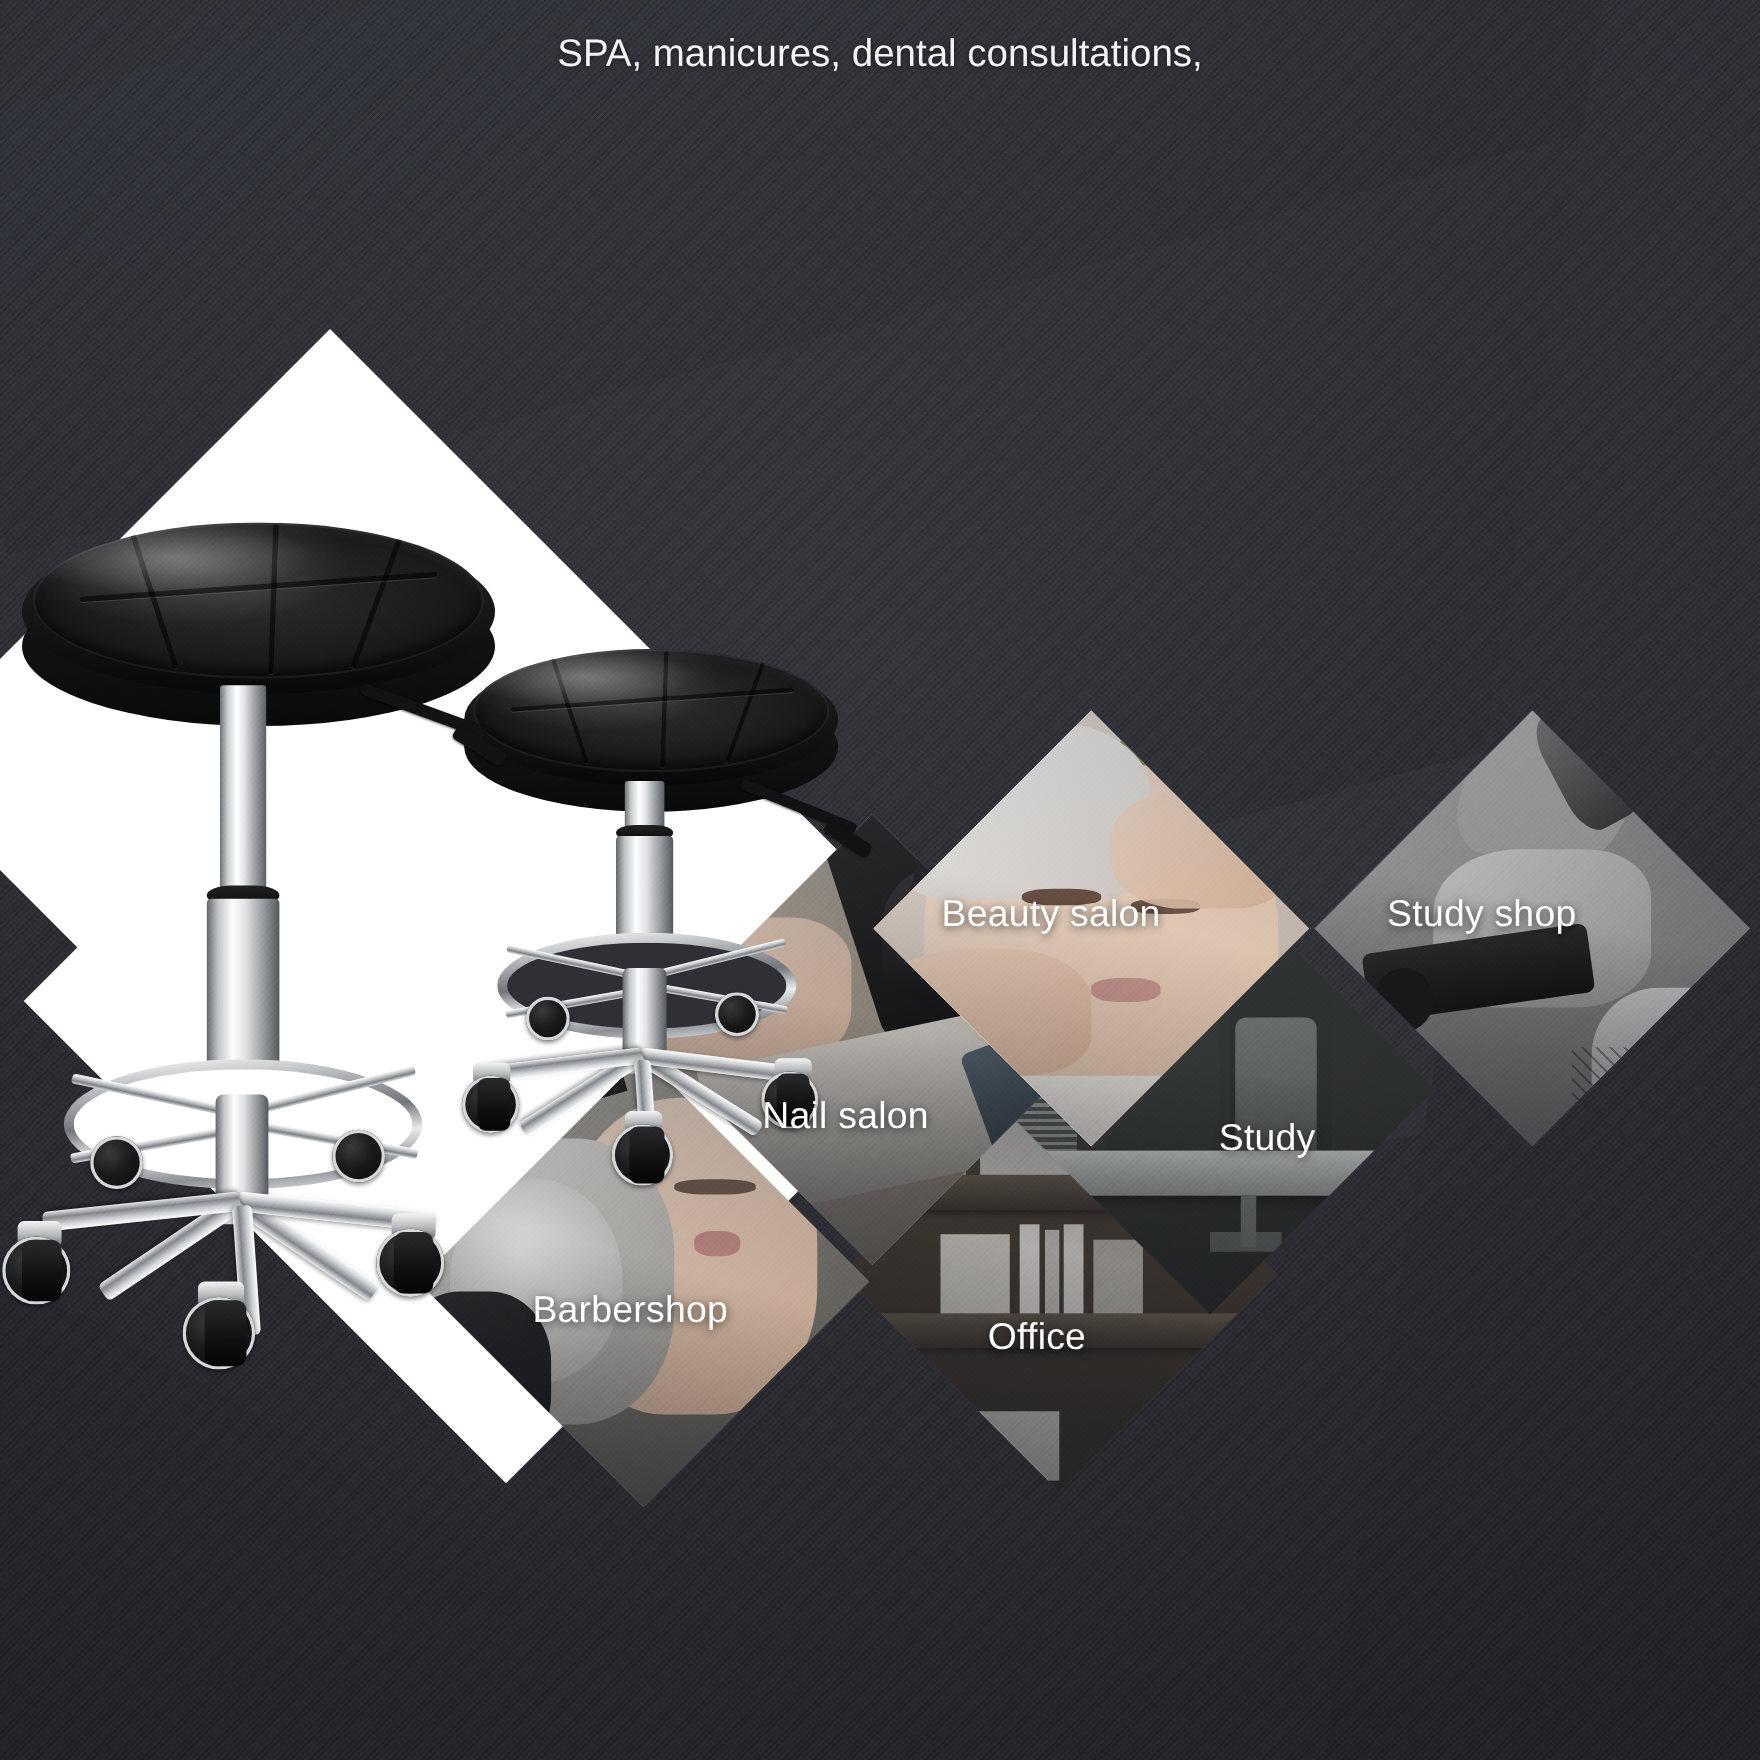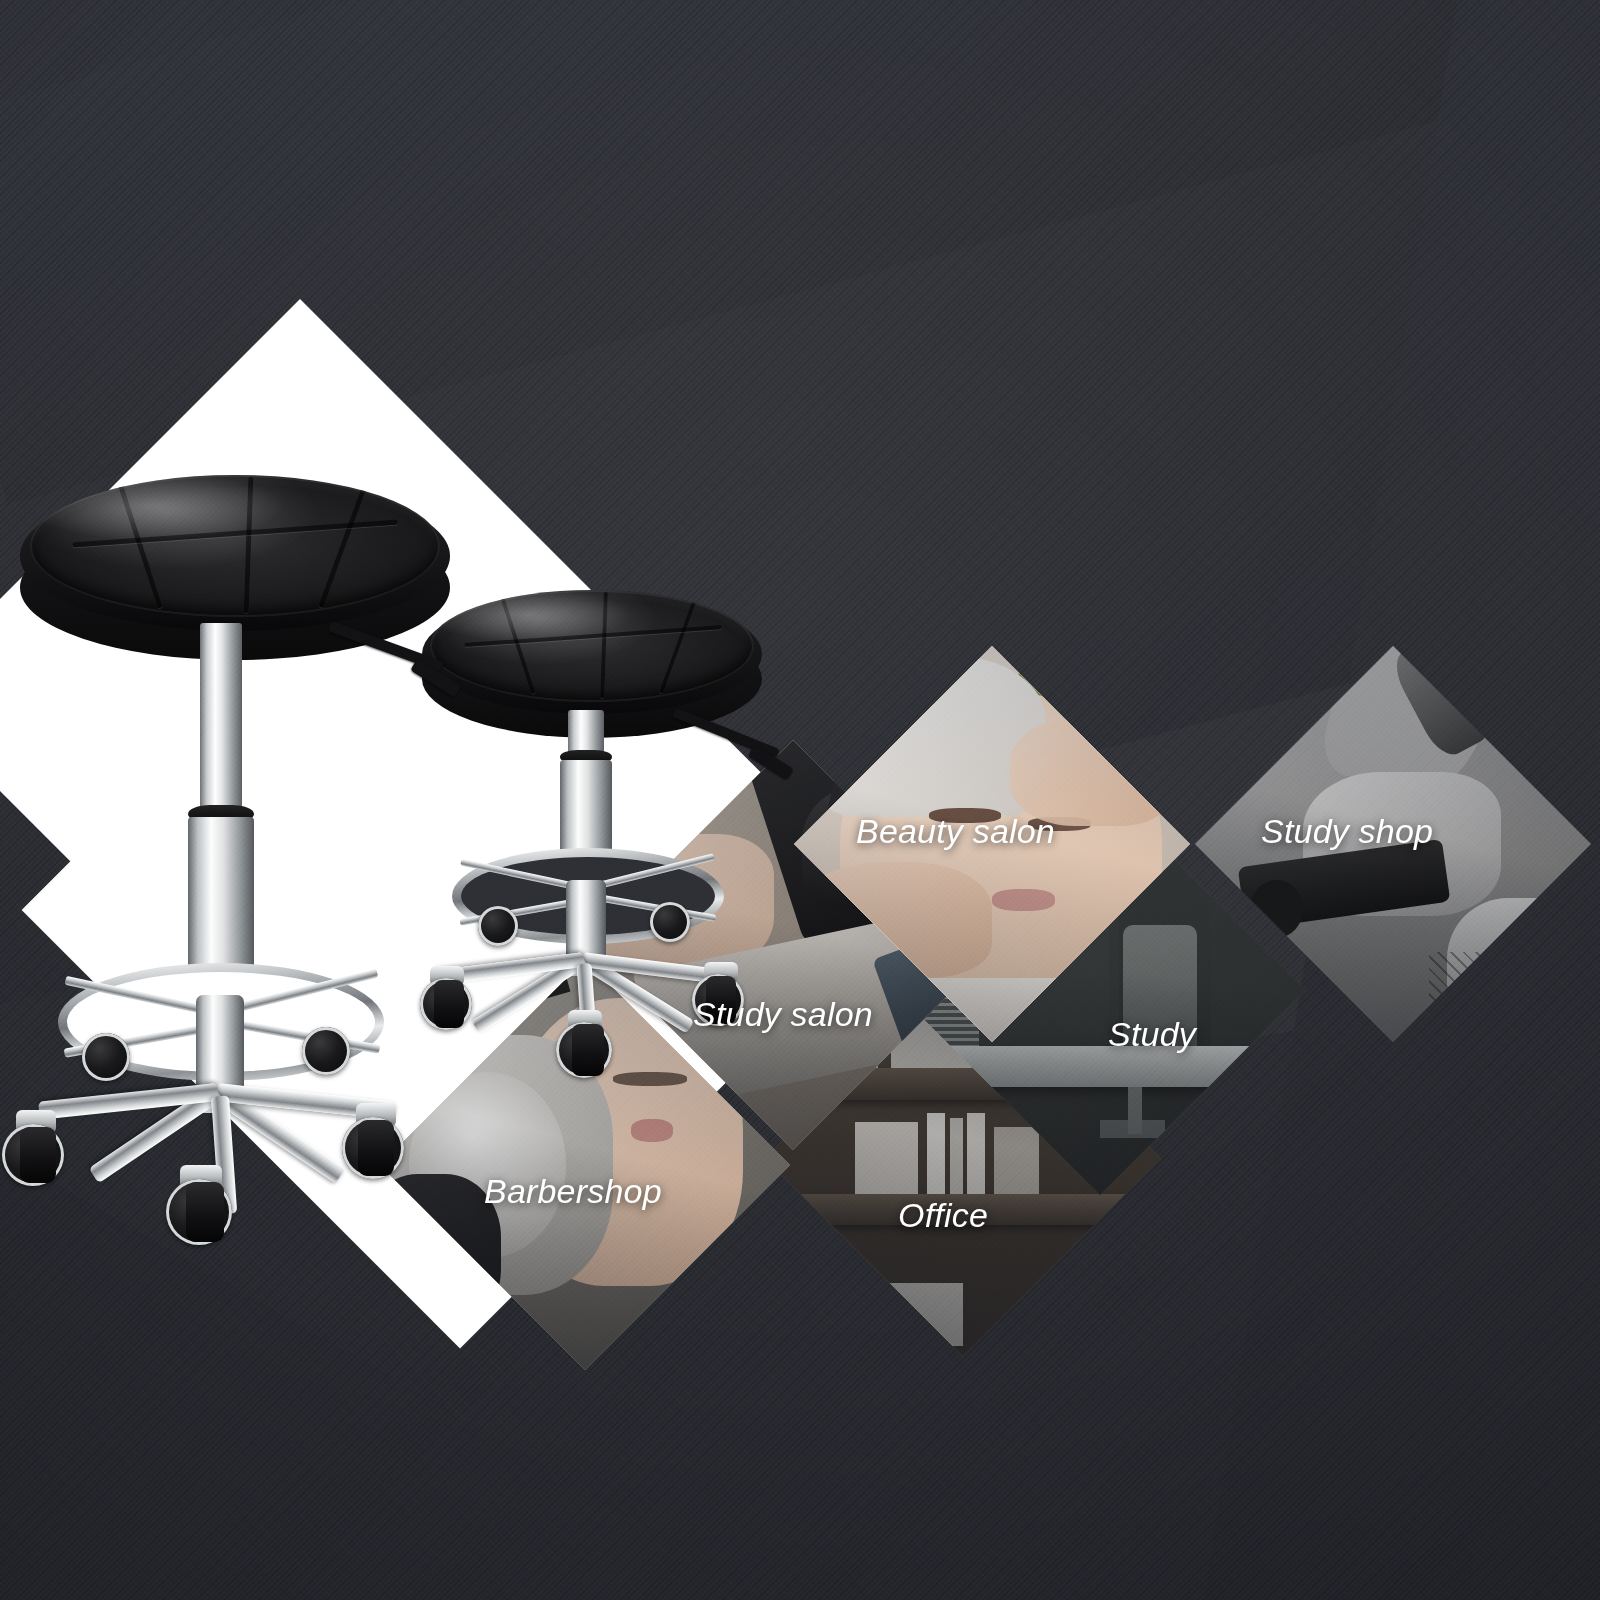--- a/index.html
+++ b/index.html
@@ -130,21 +130,21 @@
     display:flex; align-items:center; justify-content:center;
   }
   .tile-img{
     position:absolute; inset:-30%; transform:rotate(-45deg);
     background-repeat:no-repeat; background-size:cover; background-position:center;
   }
   .tile-shade{ position:absolute; inset:0; }
   .tile-label{
     position:absolute; color:#ffffff; font-size:34px; font-weight:400;
     white-space:nowrap; text-shadow:0 2px 8px rgba(0,0,0,.65);
-    letter-spacing:.2px; z-index:40;font-style:italic;
+    letter-spacing:.2px; z-index:40;
   }
 
   
   .ph{ position:absolute; inset:0; }
 </style>
 </head>
 <body>
 
 <div id="stage">
 
@@ -172,20 +172,21 @@
               background:linear-gradient(200deg,#34363d 0%,#2a2c32 55%,#25272d 100%);"></div>
 
   <div class="facet" style="left:-340px;top:1270px;width:900px;height:700px;transform:rotate(30deg);
               background:#282a30;"></div>
 
   <div class="bg-weave"></div>
   <div class="vignette"></div>
 
   <div class="header">
     <div class="subtitle">
+      <div>SPA, manicures, dental consultations,</div>
     </div>
   </div>
 
   <div class="white-diamond"></div>
   <div class="white-wedge"></div>
 
   <div class="tile" style="left:823px;top:1018px;width:280px;height:280px;">
     <div class="tile-img" style="background-color:#4a4036;">
       <div class="ph" style="background:linear-gradient(180deg,#5a4f43 0%,#463c32 40%,#2f2822 100%);"></div>
       <div class="ph" style="left:8%;top:30%;width:84%;height:7%;background:linear-gradient(180deg,#6b5d4e,#3b332b);box-shadow:0 4px 8px rgba(0,0,0,.5);"></div>
@@ -227,21 +228,21 @@
       <div class="ph" style="left:44%;top:-6%;width:42%;height:52%;border-radius:20px;transform:rotate(-18deg);background:linear-gradient(180deg,#2e2e30,#121213);"></div>
       <div class="ph" style="left:52%;top:16%;width:26%;height:26%;border-radius:45% 45% 30% 30%;background:linear-gradient(180deg,#3a3a3d,#141416);"></div>
       <div class="ph" style="left:58%;top:9%;width:9%;height:20%;border-radius:8px;transform:rotate(12deg);background:#26262a;"></div>
       <div class="ph" style="left:66%;top:11%;width:9%;height:20%;border-radius:8px;transform:rotate(6deg);background:#232327;"></div>
       <div class="ph" style="left:6%;top:26%;width:40%;height:30%;border-radius:50% 30% 40% 30%;background:linear-gradient(160deg,#f0d8c6,#cdae98);"></div>
       <div class="ph" style="left:18%;top:50%;width:58%;height:30%;transform:rotate(-12deg);background:linear-gradient(180deg,#cfcac3,#8e8a83);"></div>
       <div class="ph" style="left:70%;top:48%;width:26%;height:22%;border-radius:8px;transform:rotate(-20deg);background:linear-gradient(180deg,#4c5a66,#2a333b);"></div>
     </div>
     <div class="tile-shade" style="background:linear-gradient(150deg,rgba(32,34,40,.30) 0%,rgba(32,34,40,.14) 45%,rgba(32,34,40,.48) 100%);"></div>
   </div>
-  <div class="tile-label" style="left:693px;top:995px;">Study salon</div>
+  <div class="tile-label" style="left:693px;top:995px;">Nail salon</div>
 
   <div class="tile" style="left:440px;top:1020px;width:290px;height:290px;">
     <div class="tile-img" style="background-color:#8d8b87;">
       <div class="ph" style="background:linear-gradient(160deg,#b9b5ad 0%,#87837c 45%,#4a4742 100%);"></div>
       <div class="ph" style="left:34%;top:14%;width:50%;height:62%;border-radius:46% 46% 40% 40%;background:linear-gradient(160deg,#f6e0cf,#dcb79c);"></div>
       <div class="ph" style="left:8%;top:22%;width:48%;height:56%;border-radius:40%;background:linear-gradient(150deg,#e8e6e2,#9d9a94);"></div>
       <div class="ph" style="left:12%;top:30%;width:34%;height:40%;border-radius:50%;background:radial-gradient(circle at 40% 35%,#ffffff,#b4b1ab);opacity:.85;"></div>
       <div class="ph" style="left:2%;top:52%;width:30%;height:34%;border-radius:40%;background:linear-gradient(160deg,#2b2b2d,#0e0e10);"></div>
       <div class="ph" style="left:60%;top:40%;width:9%;height:5%;border-radius:40%;background:#c98f87;"></div>
       <div class="ph" style="left:56%;top:30%;width:16%;height:3%;border-radius:40%;background:#6e5a4d;"></div>

